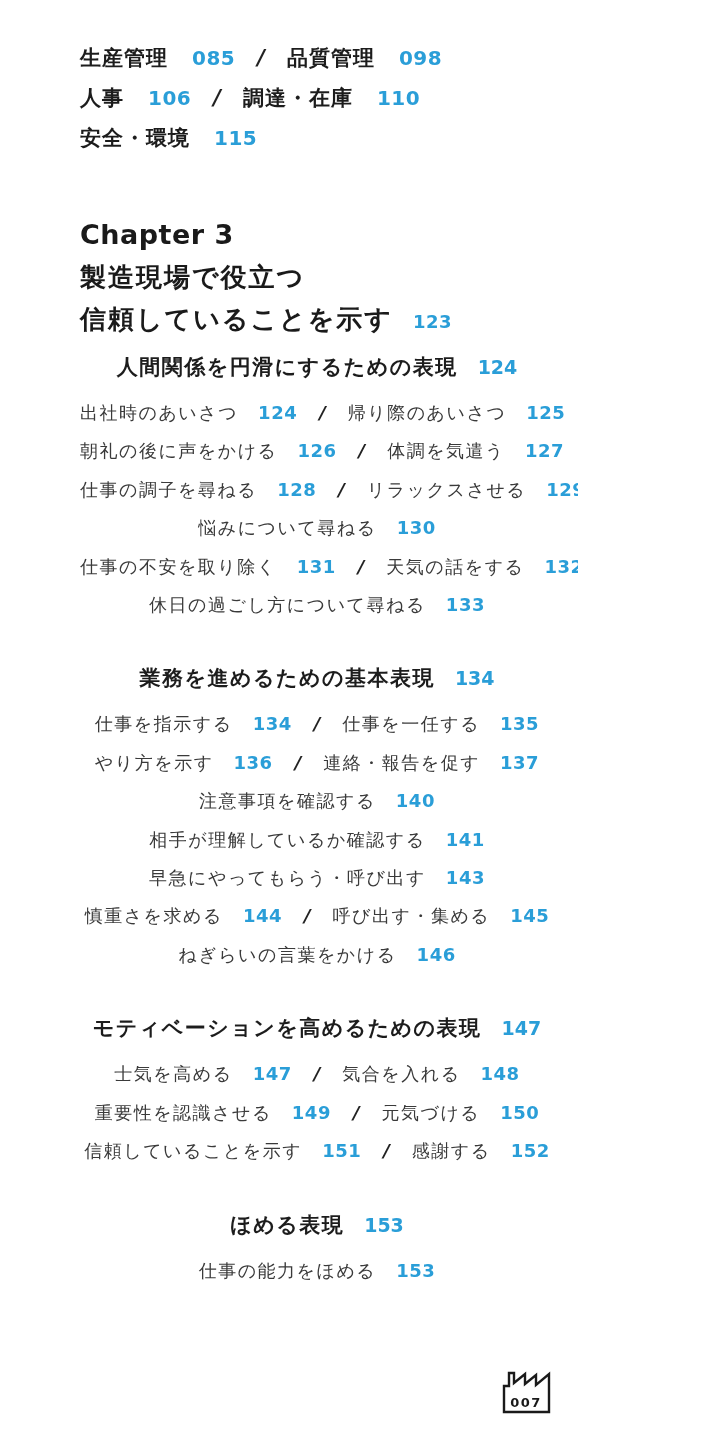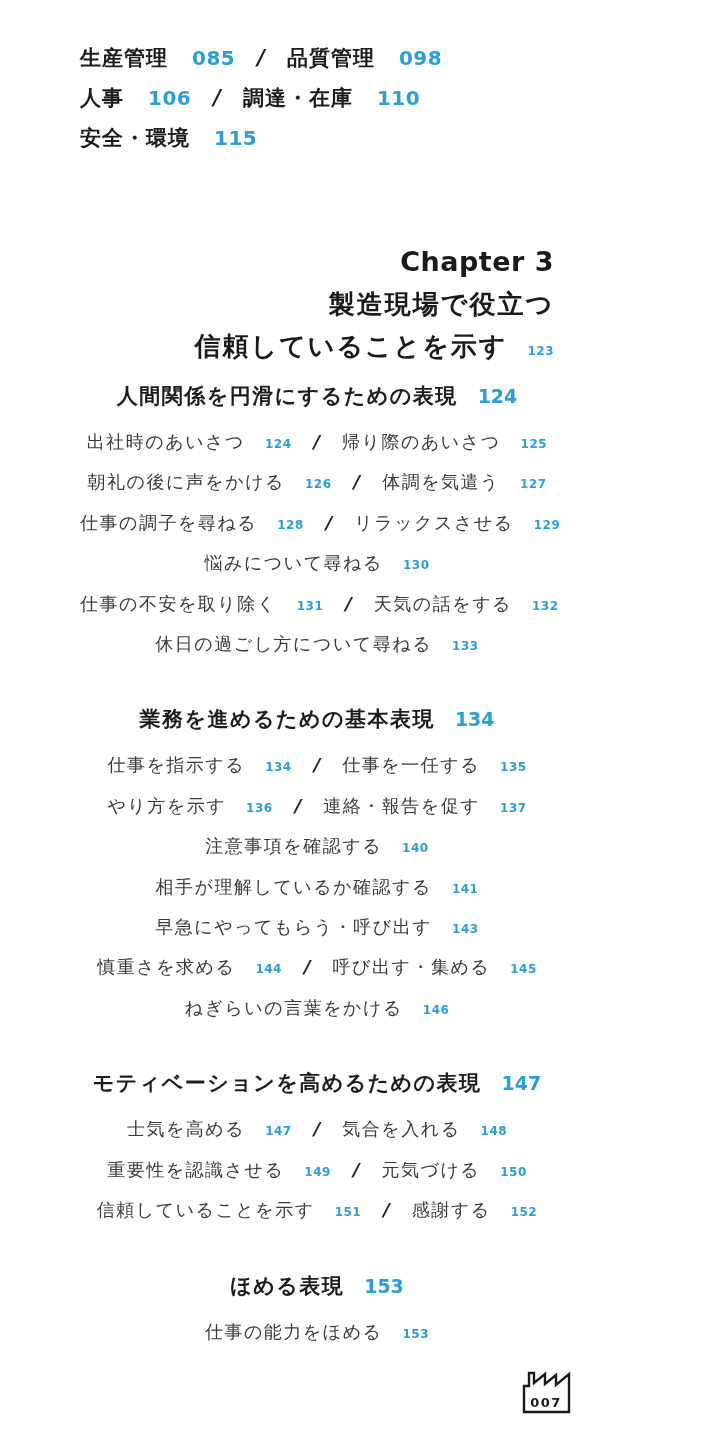--- a/index.html
+++ b/index.html
@@ -13,21 +13,21 @@
     overflow:hidden;
   }
   
   .top-rows{margin:0;}
   .top-row{
     line-height:40px;font-size:21px;font-weight:bold;color:#1c1c1c;
     letter-spacing:1px;white-space:nowrap;
   }
   .top-row .num{font-size:20px;}
   
-  .chapter-block{margin-top:83px;text-align:right;}
+  .chapter-block{margin-top:56px;}
   .chapter-label{
     font-size:27px;line-height:42px;font-weight:800;color:#1a1a1a;
     letter-spacing:0.5px;
   }
   .chapter-title-line{
     font-size:26px;line-height:42px;font-weight:bold;color:#1a1a1a;
     letter-spacing:2px;white-space:nowrap;
   }
   .chapter-page{font-size:20px;letter-spacing:0;margin-left:24px;}
   
@@ -38,30 +38,30 @@
     letter-spacing:1.5px;white-space:nowrap;
   }
   .section-heading .num{font-size:19px;letter-spacing:0;}
   .entries{margin-top:12px;}
   .entry-row{
     font-size:18px;line-height:38.4px;font-weight:normal;color:#3a3a3a;
     letter-spacing:1.5px;white-space:nowrap;
   }
   .num{
     color:#2a9ed8;font-weight:bold;margin-left:20px;letter-spacing:0.5px;
-    font-size:12px;
+    font-size:18px;
   }
   .top-row .num{margin-left:24px;}
   .sep{
     font-weight:bold;font-style:italic;color:#222222;
     margin:0 22px;letter-spacing:0;
   }
   
   .footer{
-    position:absolute;right:4px;bottom:20px;width:54px;height:44px;
+    position:absolute;right:24px;bottom:20px;width:54px;height:44px;
   }
   .footer svg{display:block;}
 </style>
 </head>
 <body>
 
 <div class="page">
 
   <div class="top-rows" id="top-rows">
       <div class="top-row"><span>生産管理</span><span class="num">085</span><span class="sep">/</span><span>品質管理</span><span class="num">098</span></div>

